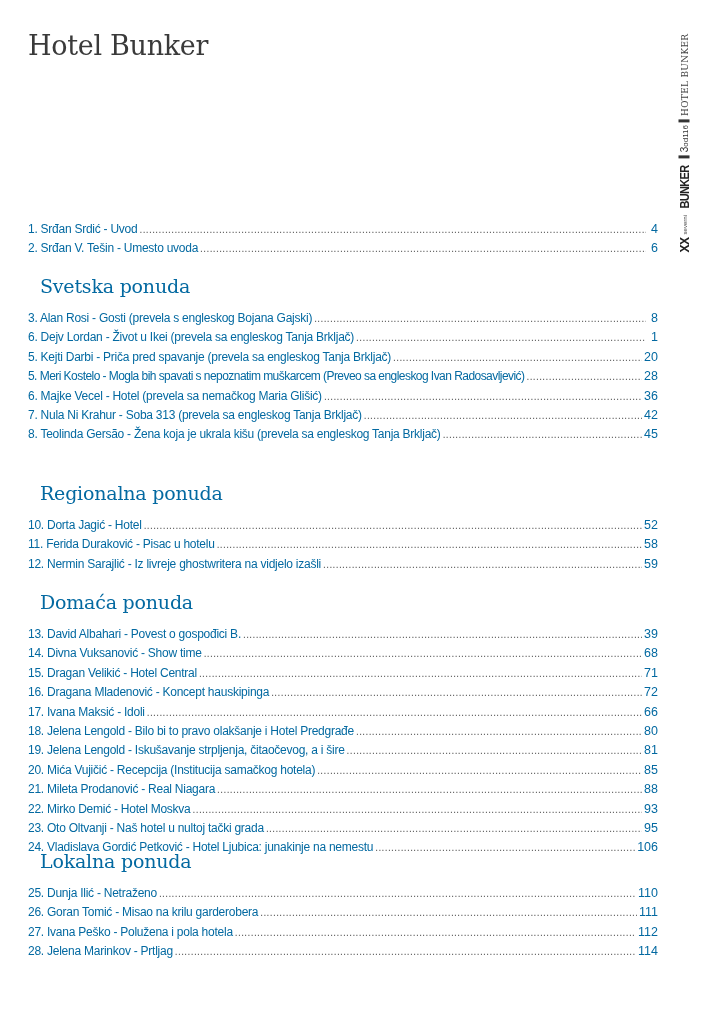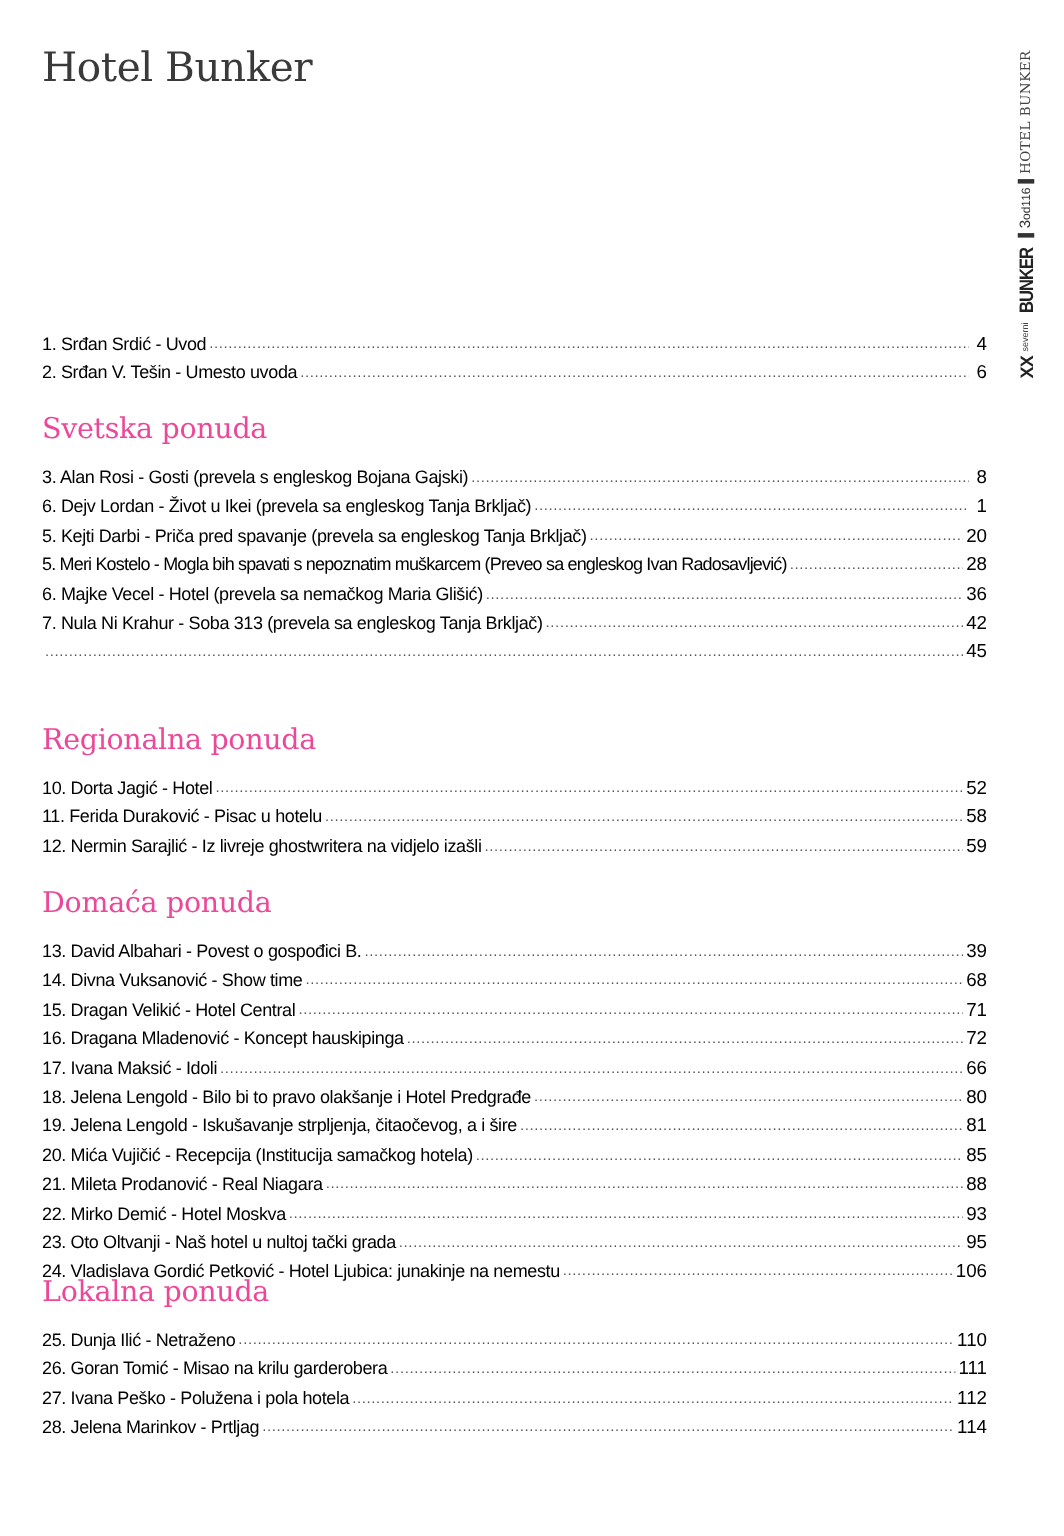--- a/index.html
+++ b/index.html
@@ -92,39 +92,39 @@
     .toc-intro { top: 220px; }
     .toc-sec1 { top: 274px; }
     .toc-sec2 { top: 481px; }
     .toc-sec3 { top: 590px; }
     .toc-sec4 { top: 849px; }
 
     .section-title {
       font-family: "DejaVu Serif", serif;
       font-size: 19px;
       font-weight: normal;
-      color: #ec4899;
-      margin: 0 0 10px 0;
+      color: #0369a1;
+      margin: 0 0 10px 12px;
       height: 25px;
       line-height: 25px;
       letter-spacing: -0.2px;
     }
     .toc-list {
       list-style: none;
       margin: 0;
       padding: 0;
     }
     .toc-entry {
       display: flex;
       align-items: center;
       height: 19.4px;
       line-height: 19.4px;
       font-family: "Liberation Sans", sans-serif;
       font-size: 12px;
-      color: #000000;
+      color: #0369a1;
       cursor: pointer;
     }
     .toc-entry-text {
       white-space: nowrap;
       flex: 0 0 auto;
       letter-spacing: -0.25px;
       transform-origin: left;
     }
     .toc-leader {
       flex: 1 1 auto;
@@ -206,20 +206,21 @@
         <span class="toc-entry-text">6. Majke Vecel - Hotel (prevela sa nemačkog Maria Glišić)</span>
         <span class="toc-leader"></span>
         <span class="toc-page">36</span>
       </li>
     <li class="toc-entry">
         <span class="toc-entry-text">7. Nula Ni Krahur - Soba 313 (prevela sa engleskog Tanja Brkljač)</span>
         <span class="toc-leader"></span>
         <span class="toc-page">42</span>
       </li>
     <li class="toc-entry">
+        <span class="toc-entry-text">8. Teolinda Gersão - Žena koja je ukrala kišu (prevela sa engleskog Tanja Brkljač)</span>
         <span class="toc-leader"></span>
         <span class="toc-page">45</span>
       </li>
   </ul>
 </div>
 
 <div class="toc toc-sec2">
   <h2 class="section-title">Regionalna ponuda</h2>
   <ul class="toc-list">
     <li class="toc-entry">

